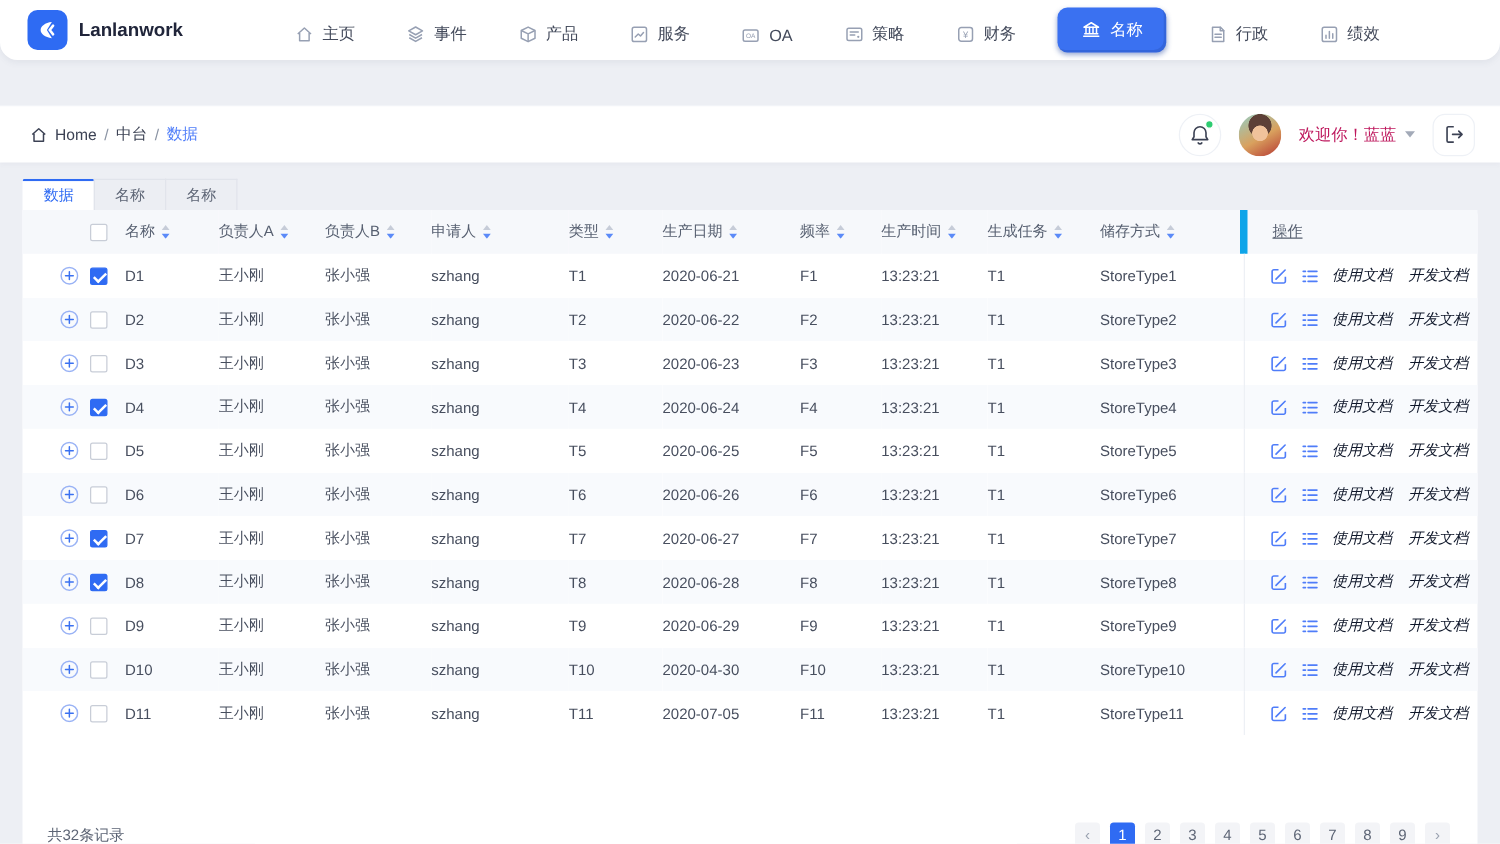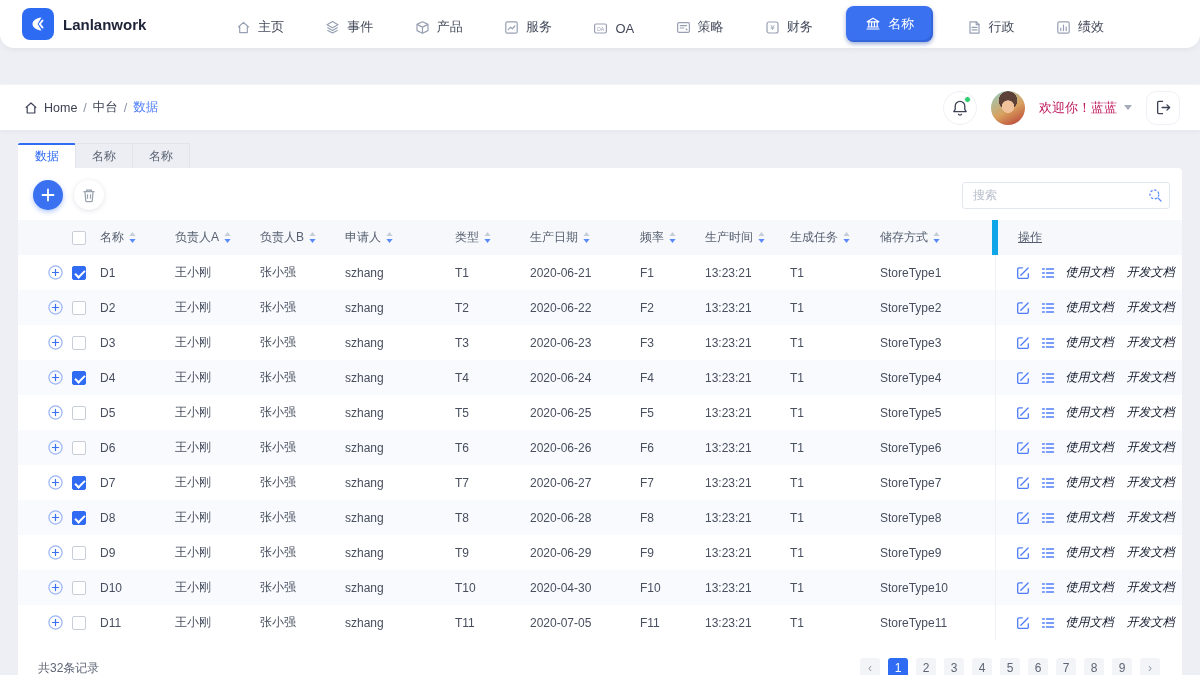--- a/index.html
+++ b/index.html
@@ -271,43 +271,20 @@
     </div>
     <div class="tab">
       <span>名称</span>
     </div>
     <div class="tab">
       <span>名称</span>
     </div>
   </div>
 
 <div class="card">
-  <div class="toolbar">
-    <span class="btn-add">
-      <svg width="16" height="16" viewBox="0 0 16 16">
-          <path d="M8 2.5 V13.5 M2.5 8 H13.5" stroke="#fff" stroke-width="1.8" stroke-linecap="round"></path>
-        </svg>
-    </span>
-    <span class="btn-trash">
-      <span class="ic">
-        <svg width="14" height="15" viewBox="0 0 14 15" fill="none" stroke="currentColor" stroke-width="1.2">
-          <path d="M1.5 3.6 H12.5 M4.6 3.6 V2.1 h4.8 v1.5 M3 3.6 l0.7 9 a1.1 1.1 0 0 0 1.1 1 h4.4 a1.1 1.1 0 0 0 1.1 -1 l0.7 -9 M5.5 6.2 v4.6 M8.5 6.2 v4.6"></path>
-        </svg>
-      </span>
-    </span>
-    <div class="search">
-      <input type="text" placeholder="搜索" style="">
-      <span class="search-ic ic">
-        <svg width="15" height="15" viewBox="0 0 15 15" fill="none" stroke="currentColor" stroke-width="1.3">
-          <circle cx="6.4" cy="6.4" r="4.4" stroke-dasharray="2.3 1.7"></circle>
-          <path d="M9.9 9.9 L13 13" stroke-linecap="round"></path>
-        </svg>
-      </span>
-    </div>
-  </div>
 
   <table>
     <colgroup>
       <col style="width:54px">
         <col style="width:28px">
         <col style="width:75px">
       <col style="width:85px">
         <col style="width:85px">
         <col style="width:110px">
       <col style="width:75px">

